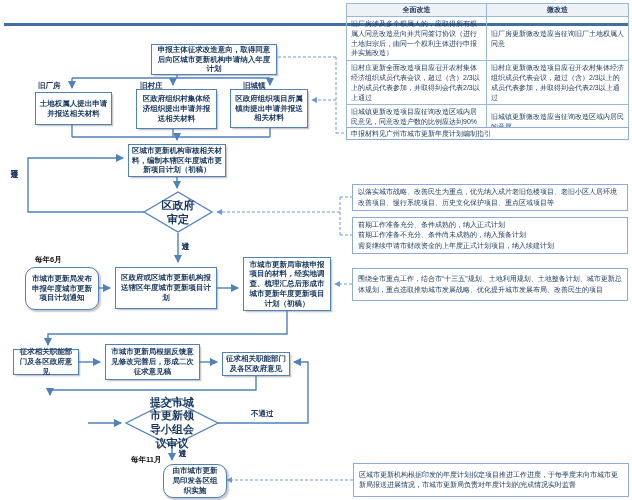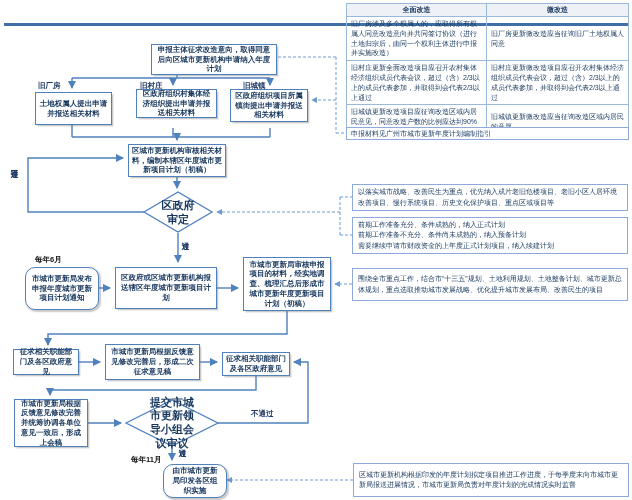--- a/index.html
+++ b/index.html
@@ -131,22 +131,22 @@
     </table>
   <div class="notebox">申报材料见广州市城市更新年度计划编制指引</div>
 
   <div class="box" style="left:115px;top:44px;width:126px;height:31px;margin-left:36px;">申报主体征求改造意向，取得同意后向区城市更新机构申请纳入年度计划</div>
 
   <div class="lbl" style="left:38px;top:81px;">旧厂房</div>
   <div class="lbl" style="left:140px;top:81px;">旧村庄</div>
   <div class="lbl" style="left:243px;top:81px;">旧城镇</div>
 
   <div class="box" style="left:35px;top:92px;width:77px;height:33px;">土地权属人提出申请并报送相关材料</div>
-  <div class="box" style="left:136px;top:89px;width:81px;height:29px;">区政府组织村集体经济组织提出申请并报送相关材料</div>
-  <div class="box" style="left:230px;top:89px;width:78px;height:33px;">区政府组织项目所属镇街提出申请并报送相关材料</div>
+  <div class="box" style="left:136px;top:89px;width:81px;height:40px;">区政府组织村集体经济组织提出申请并报送相关材料</div>
+  <div class="box" style="left:230px;top:89px;width:78px;height:39px;">区政府组织项目所属镇街提出申请并报送相关材料</div>
 
   <div class="box" style="left:128px;top:144px;width:98px;height:33px;text-align:center;">区城市更新机构审核相关材料，编制本辖区年度城市更新项目计划（初稿）</div>
 
   <div class="dmtext" style="left:160px;top:199px;width:36px;height:27px;">区政府审定</div>
   <div class="lbl vlbl" style="left:9px;top:164px;">不通过</div>
   <div class="lbl vlbl" style="left:180px;top:236px;">通过</div>
 
   <div class="lbl" style="left:35px;top:255px;color:#111;">每年6月</div>
   <div class="box rounded" style="left:25px;top:267px;width:74px;height:43px;">市城市更新局发布申报年度城市更新项目计划通知</div>
   <div class="box" style="left:115px;top:267px;width:102px;height:42px;">区政府或区城市更新机构报送辖区年度城市更新项目计划</div>
@@ -154,21 +154,20 @@
 
   <div class="box side" style="left:352px;top:184px;width:276px;height:27px;">以落实城市战略、改善民生为重点，优先纳入成片老旧危楼项目、老旧小区人居环境改善项目、慢行系统项目、历史文化保护项目、重点区域项目等</div>
   <div class="box side prelines" style="left:352px;top:217px;width:276px;height:37px;">前期工作准备充分、条件成熟的，纳入正式计划
 前期工作准备不充分、条件尚未成熟的，纳入预备计划
 需要继续申请市财政资金的上年度正式计划项目，纳入续建计划</div>
   <div class="box side" style="left:352px;top:268px;width:276px;height:33px;">围绕全市重点工作，结合市“十三五”规划、土地利用规划、土地整备计划、城市更新总体规划，重点选取推动城市发展战略、优化提升城市发展布局、改善民生的项目</div>
 
   <div class="box" style="left:13px;top:349px;width:66px;height:26px;">征求相关职能部门及各区政府意见</div>
   <div class="box" style="left:105px;top:344px;width:95px;height:36px;">市城市更新局根据反馈意见修改完善后，形成二次征求意见稿</div>
   <div class="box" style="left:222px;top:352px;width:68px;height:24px;">征求相关职能部门及各区政府意见</div>
-  <div class="box" style="left:14px;top:399px;width:74px;height:48px;">市城市更新局根据反馈意见修改完善并统筹协调各单位意见一致后，形成上会稿</div>
 
   <div class="dmtext" style="left:150px;top:404px;width:44px;height:38px;">提交市城市更新领导小组会议审议</div>
   <div class="lbl" style="left:251px;top:409px;">不通过</div>
   <div class="lbl vlbl" style="left:177px;top:443px;">通过</div>
 
   <div class="lbl" style="left:131px;top:455px;color:#111;">每年11月</div>
   <div class="box rounded" style="left:163px;top:464px;width:64px;height:34px;padding:12px 7px;">由市城市更新局印发各区组织实施</div>
 
   <div class="box side" style="left:353px;top:463px;width:276px;height:34px;">区城市更新机构根据印发的年度计划拟定项目推进工作进度，于每季度末向市城市更新局报送进展情况，市城市更新局负责对年度计划的完成情况实时监督</div>
 

